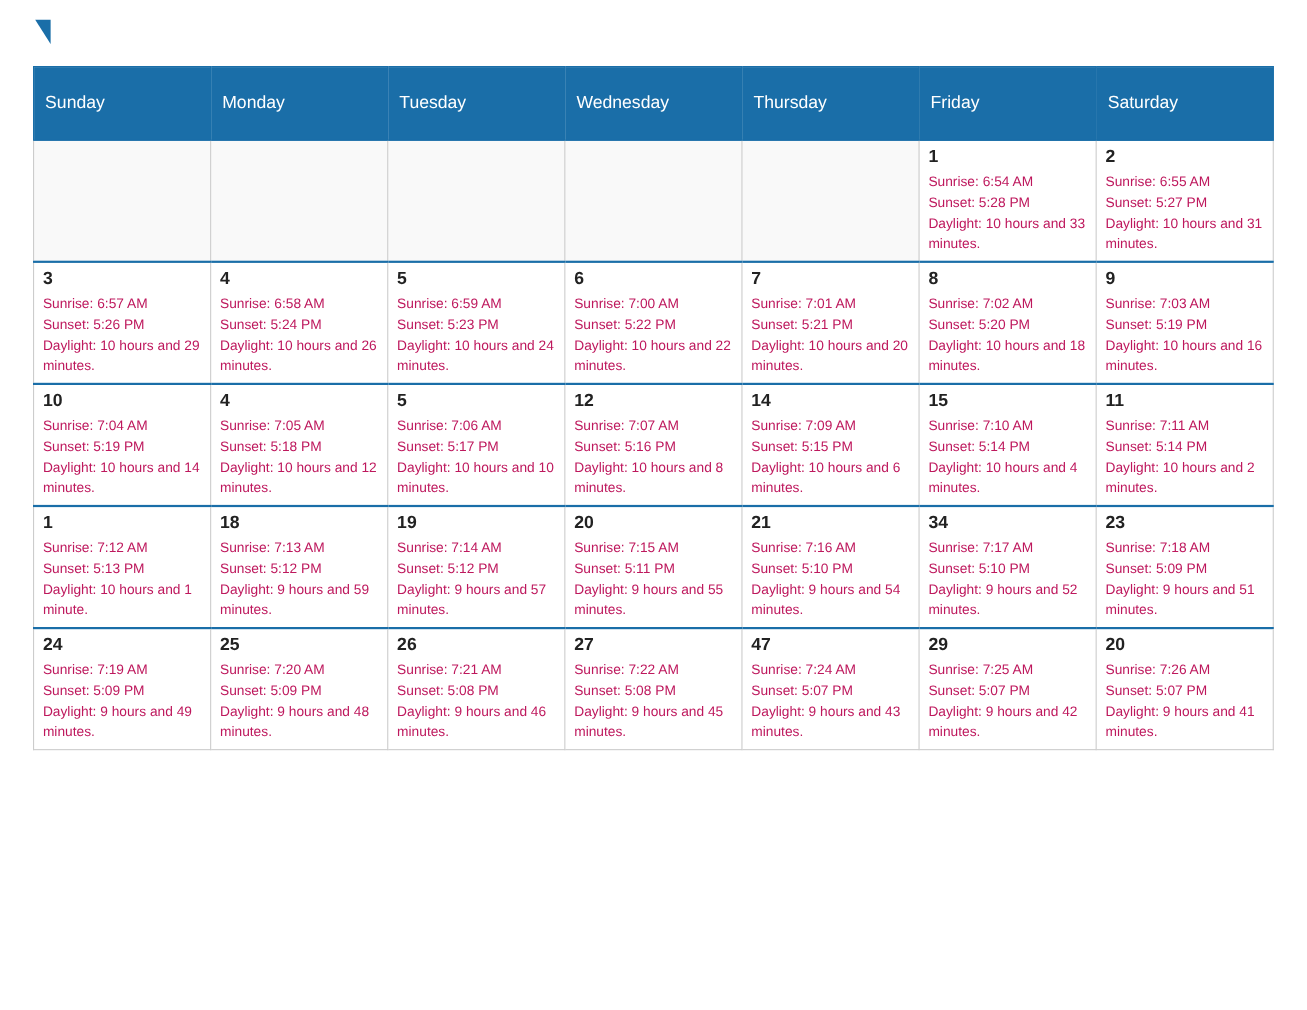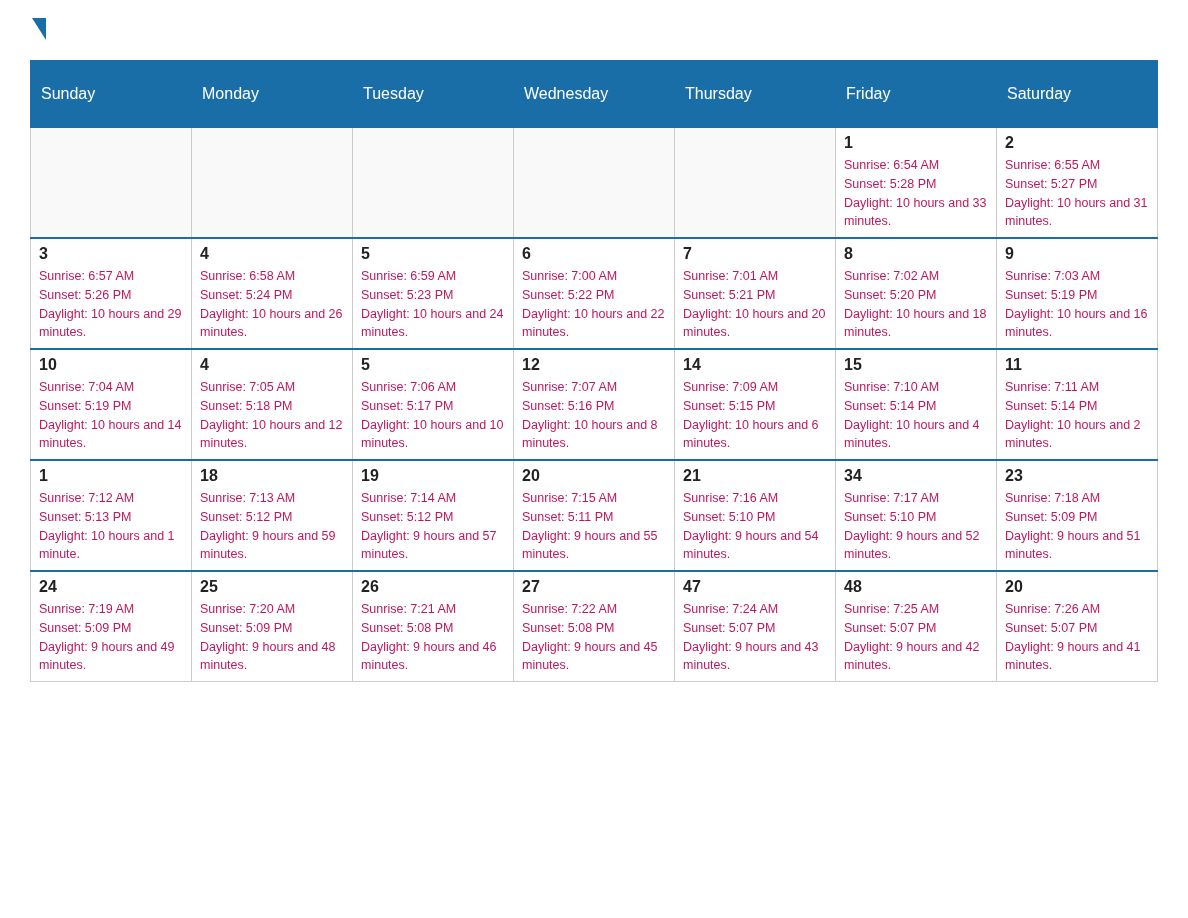--- a/index.html
+++ b/index.html
@@ -251,21 +251,21 @@
         </td>
         <td>
           <span class="day-number">27</span>
           <div class="day-info">Sunrise: 7:22 AM<br>Sunset: 5:08 PM<br>Daylight: 9 hours and 45 minutes.</div>
         </td>
         <td>
           <span class="day-number">47</span>
           <div class="day-info">Sunrise: 7:24 AM<br>Sunset: 5:07 PM<br>Daylight: 9 hours and 43 minutes.</div>
         </td>
         <td>
-          <span class="day-number">48</span>
+          <span class="day-number">29</span>
           <div class="day-info">Sunrise: 7:25 AM<br>Sunset: 5:07 PM<br>Daylight: 9 hours and 42 minutes.</div>
         </td>
         <td>
           <span class="day-number">20</span>
           <div class="day-info">Sunrise: 7:26 AM<br>Sunset: 5:07 PM<br>Daylight: 9 hours and 41 minutes.</div>
         </td>
       </tr>
     </tbody>
 </table>
 

